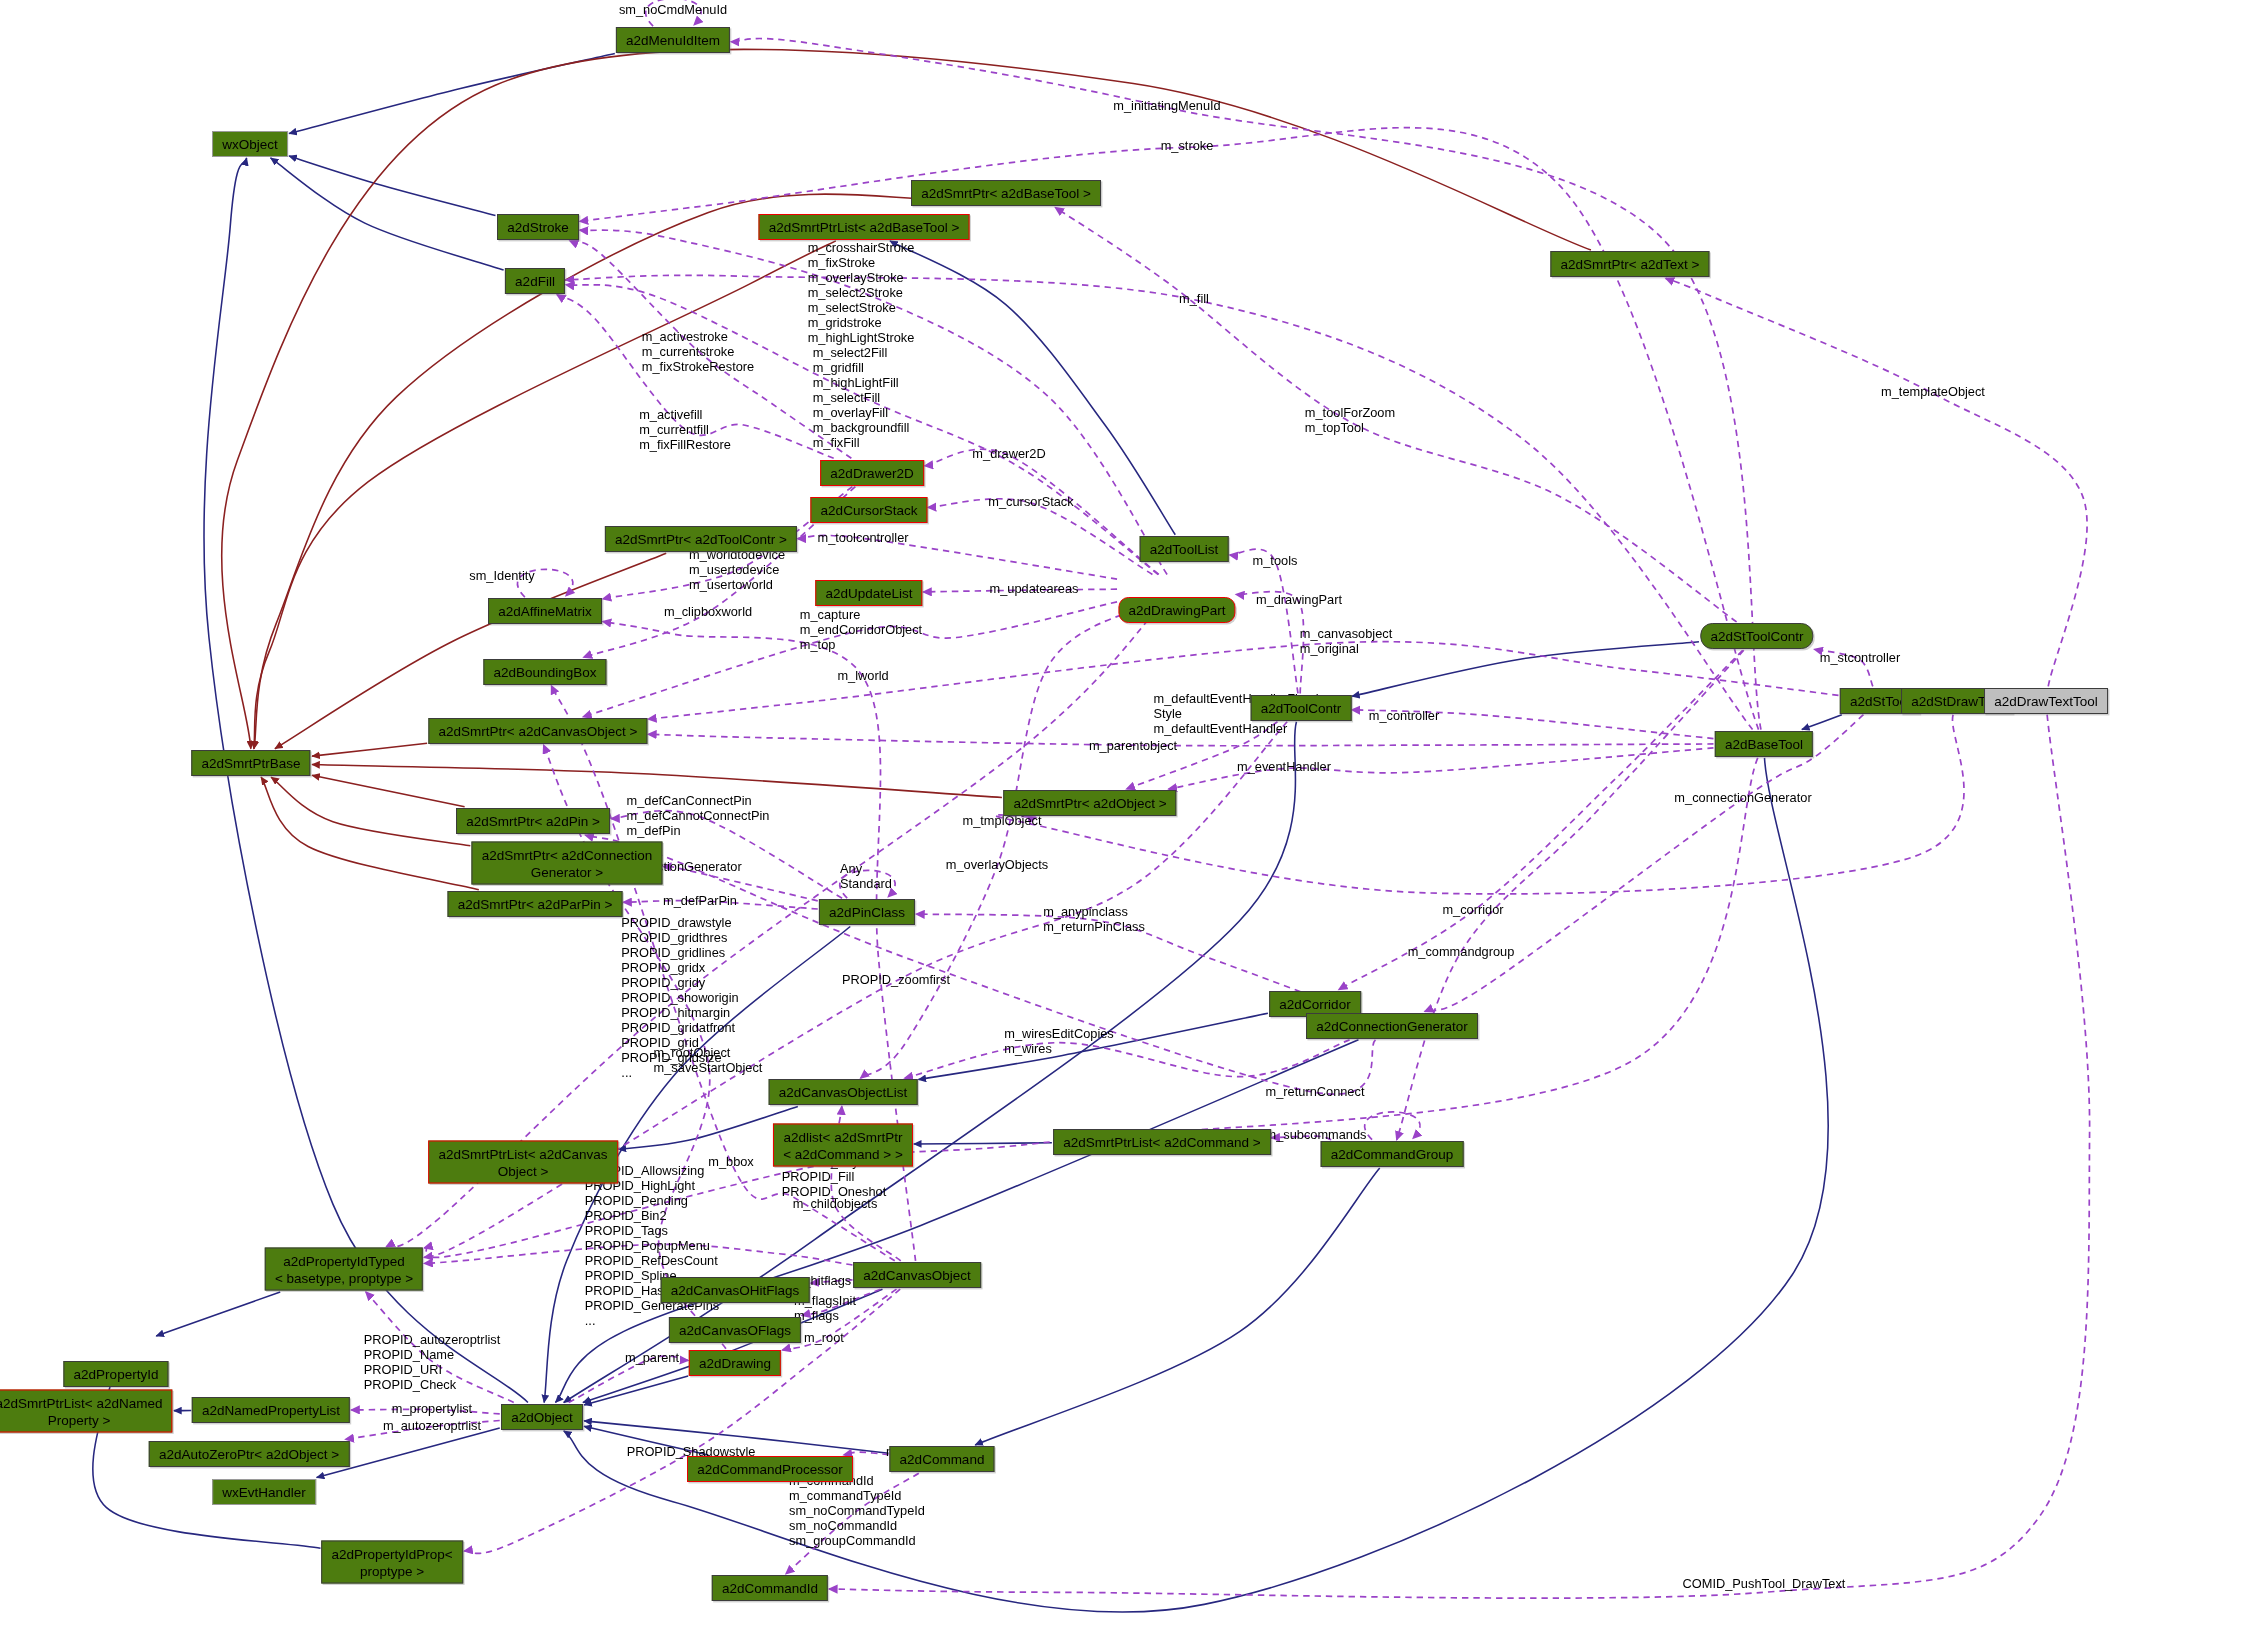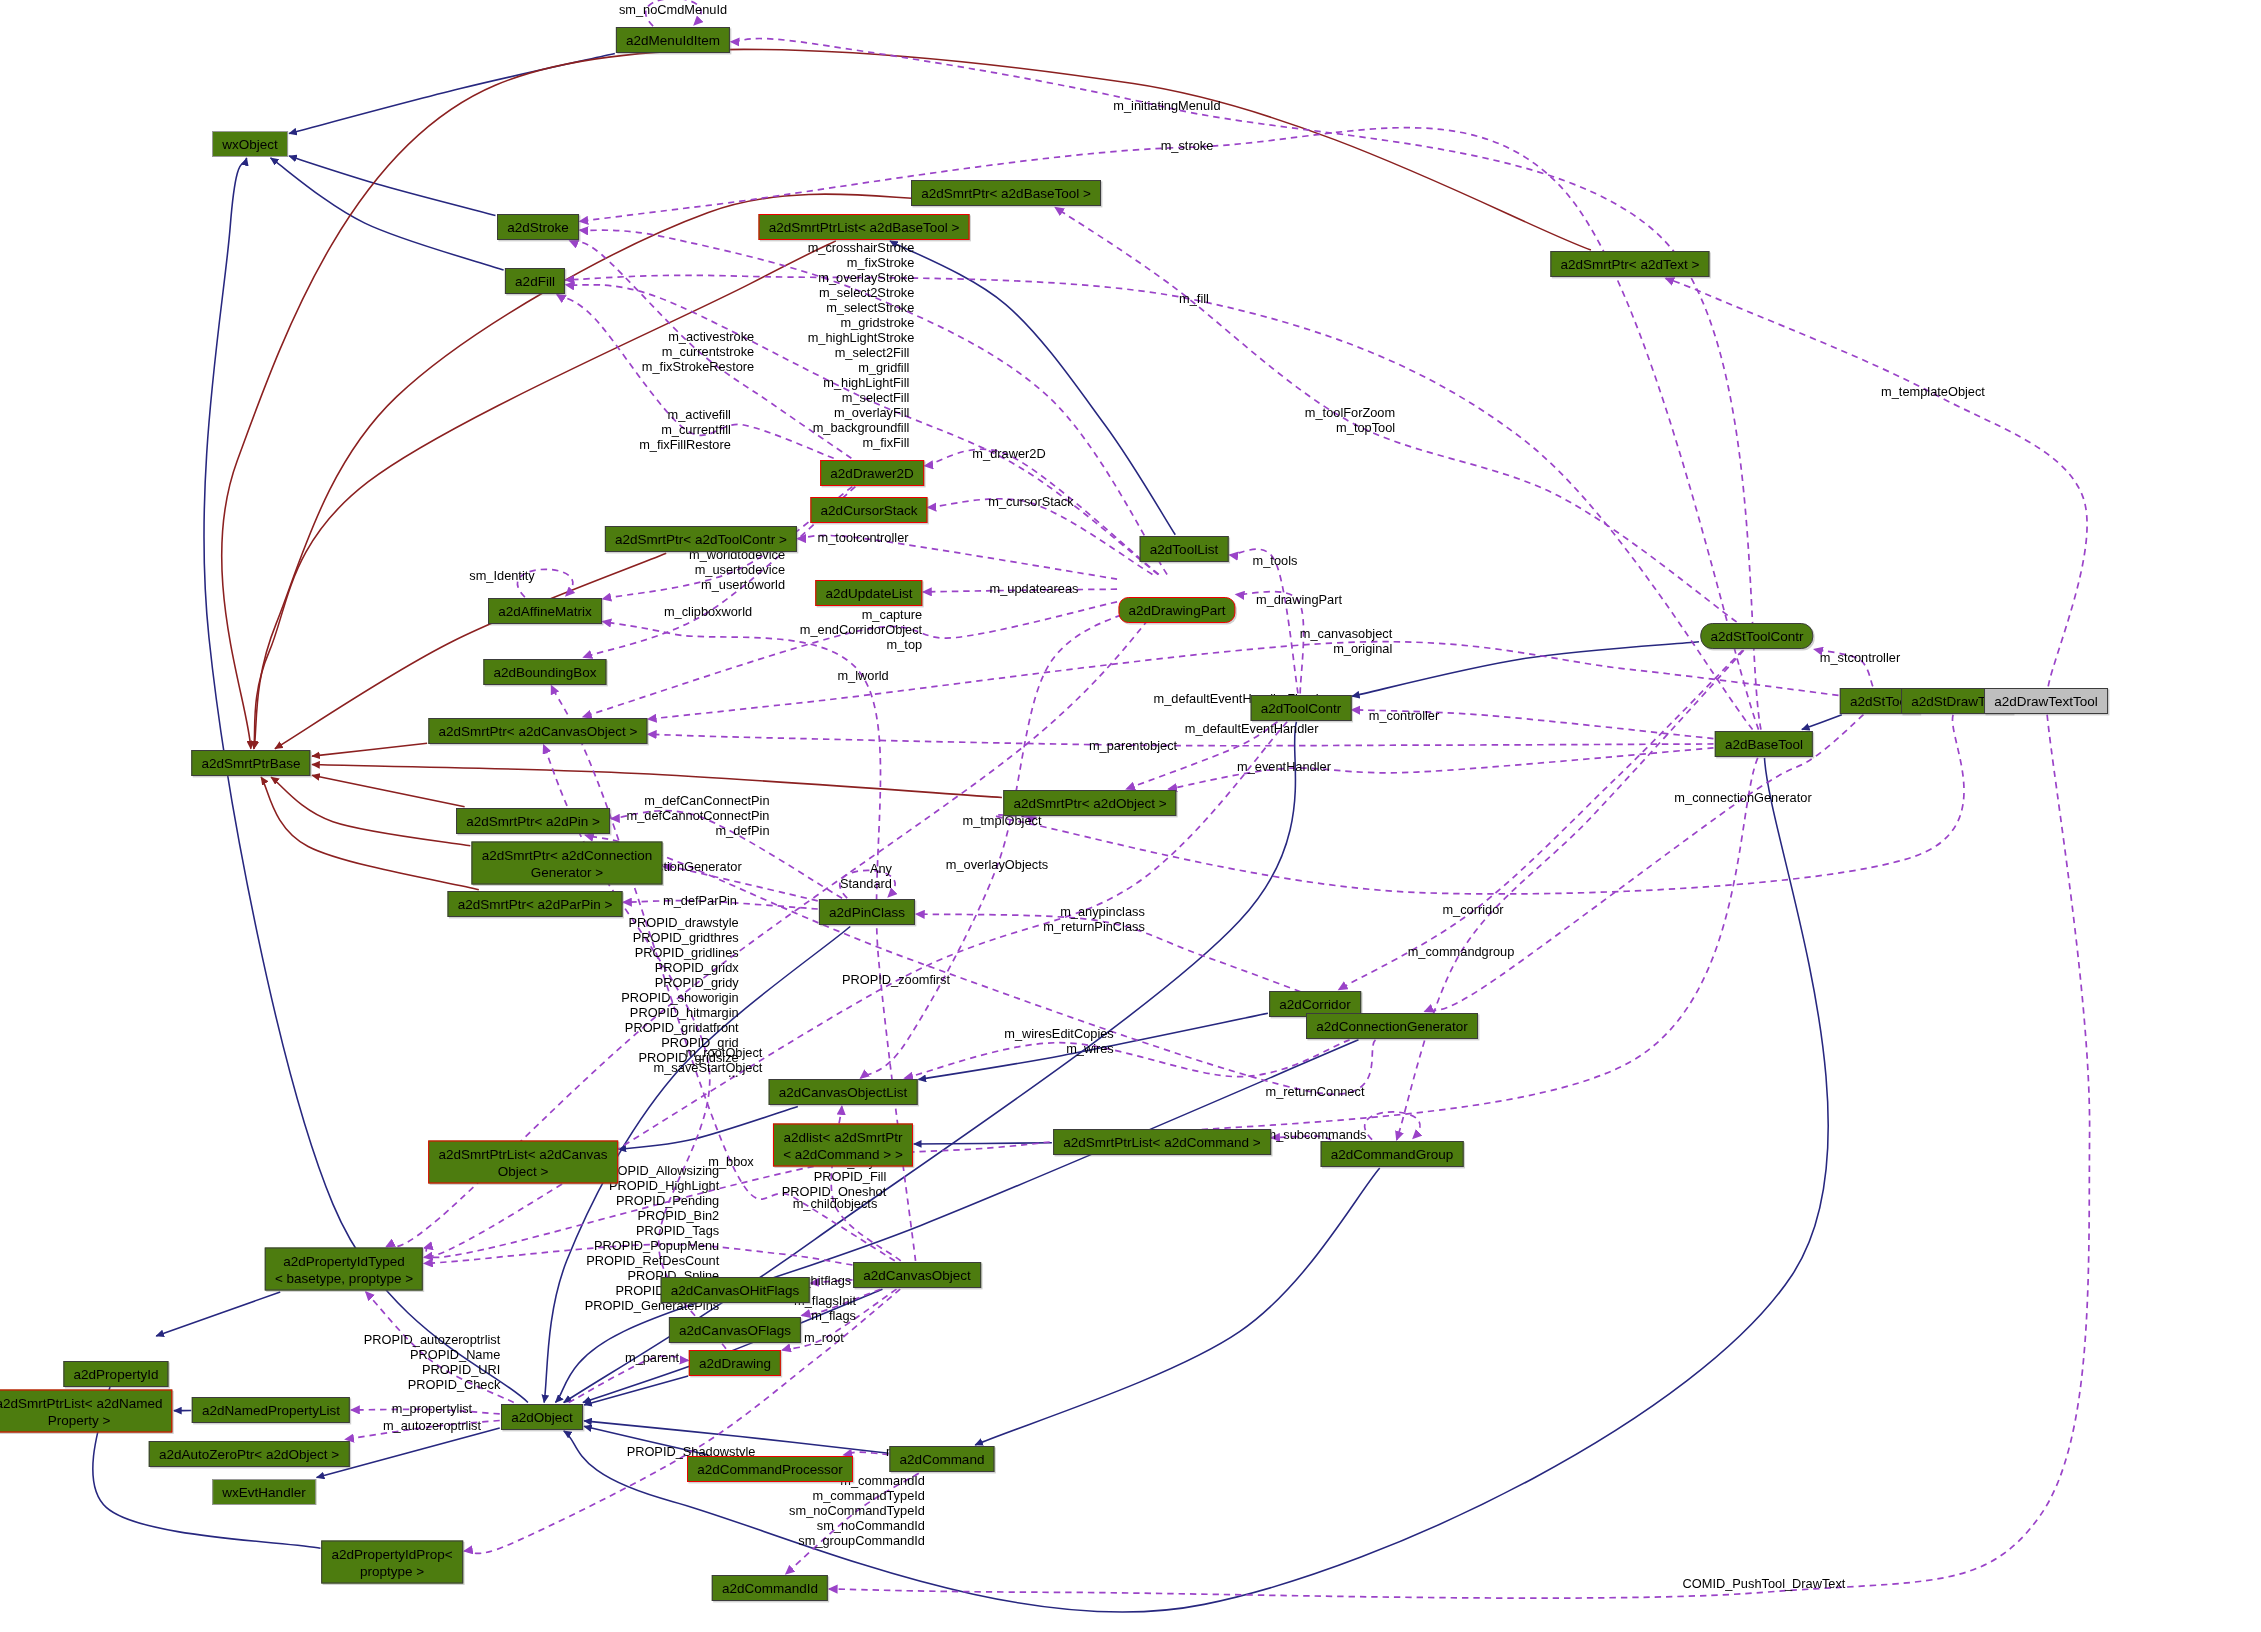--- a/index.html
+++ b/index.html
@@ -1,19 +1,19 @@
 <!DOCTYPE html>
 <html style="font-size:11.3px"><head>
 <meta charset="utf-8">
 <style>
   html,body{margin:0;padding:0;background:#ffffff;}
   #canvas{position:relative;width:2261px;height:1632px;background:#ffffff;overflow:hidden;
           font-family:"Liberation Sans",sans-serif;}
   #edges{position:absolute;left:0;top:0;width:2261px;height:1632px;z-index:1;}
-  .edge-label{position:absolute;transform:translate(-50%,-50%);text-align:right;
+  .edge-label{position:absolute;transform:translate(-50%,-50%);text-align:left;
               font-size:12.8px;line-height:15px;color:#000;white-space:pre;z-index:2;}
   .node{position:absolute;transform:translate(-50%,-50%);border:1.4px solid #3c3c3c;background:#4d7c0f;
         padding:3.5px 9.2px;text-align:center;white-space:nowrap;font-size:13.5px;line-height:17px;
         color:#000;z-index:3;box-shadow:1.4px 1.4px 0 rgba(120,120,120,.35);}
   .node.red{border-color:#ee0000;}
   .node.gray{border-color:#9a9a9a;box-shadow:none;}
   .node.focus{background:#bfbfbf;}
 </style>
 </head>
 <body>

